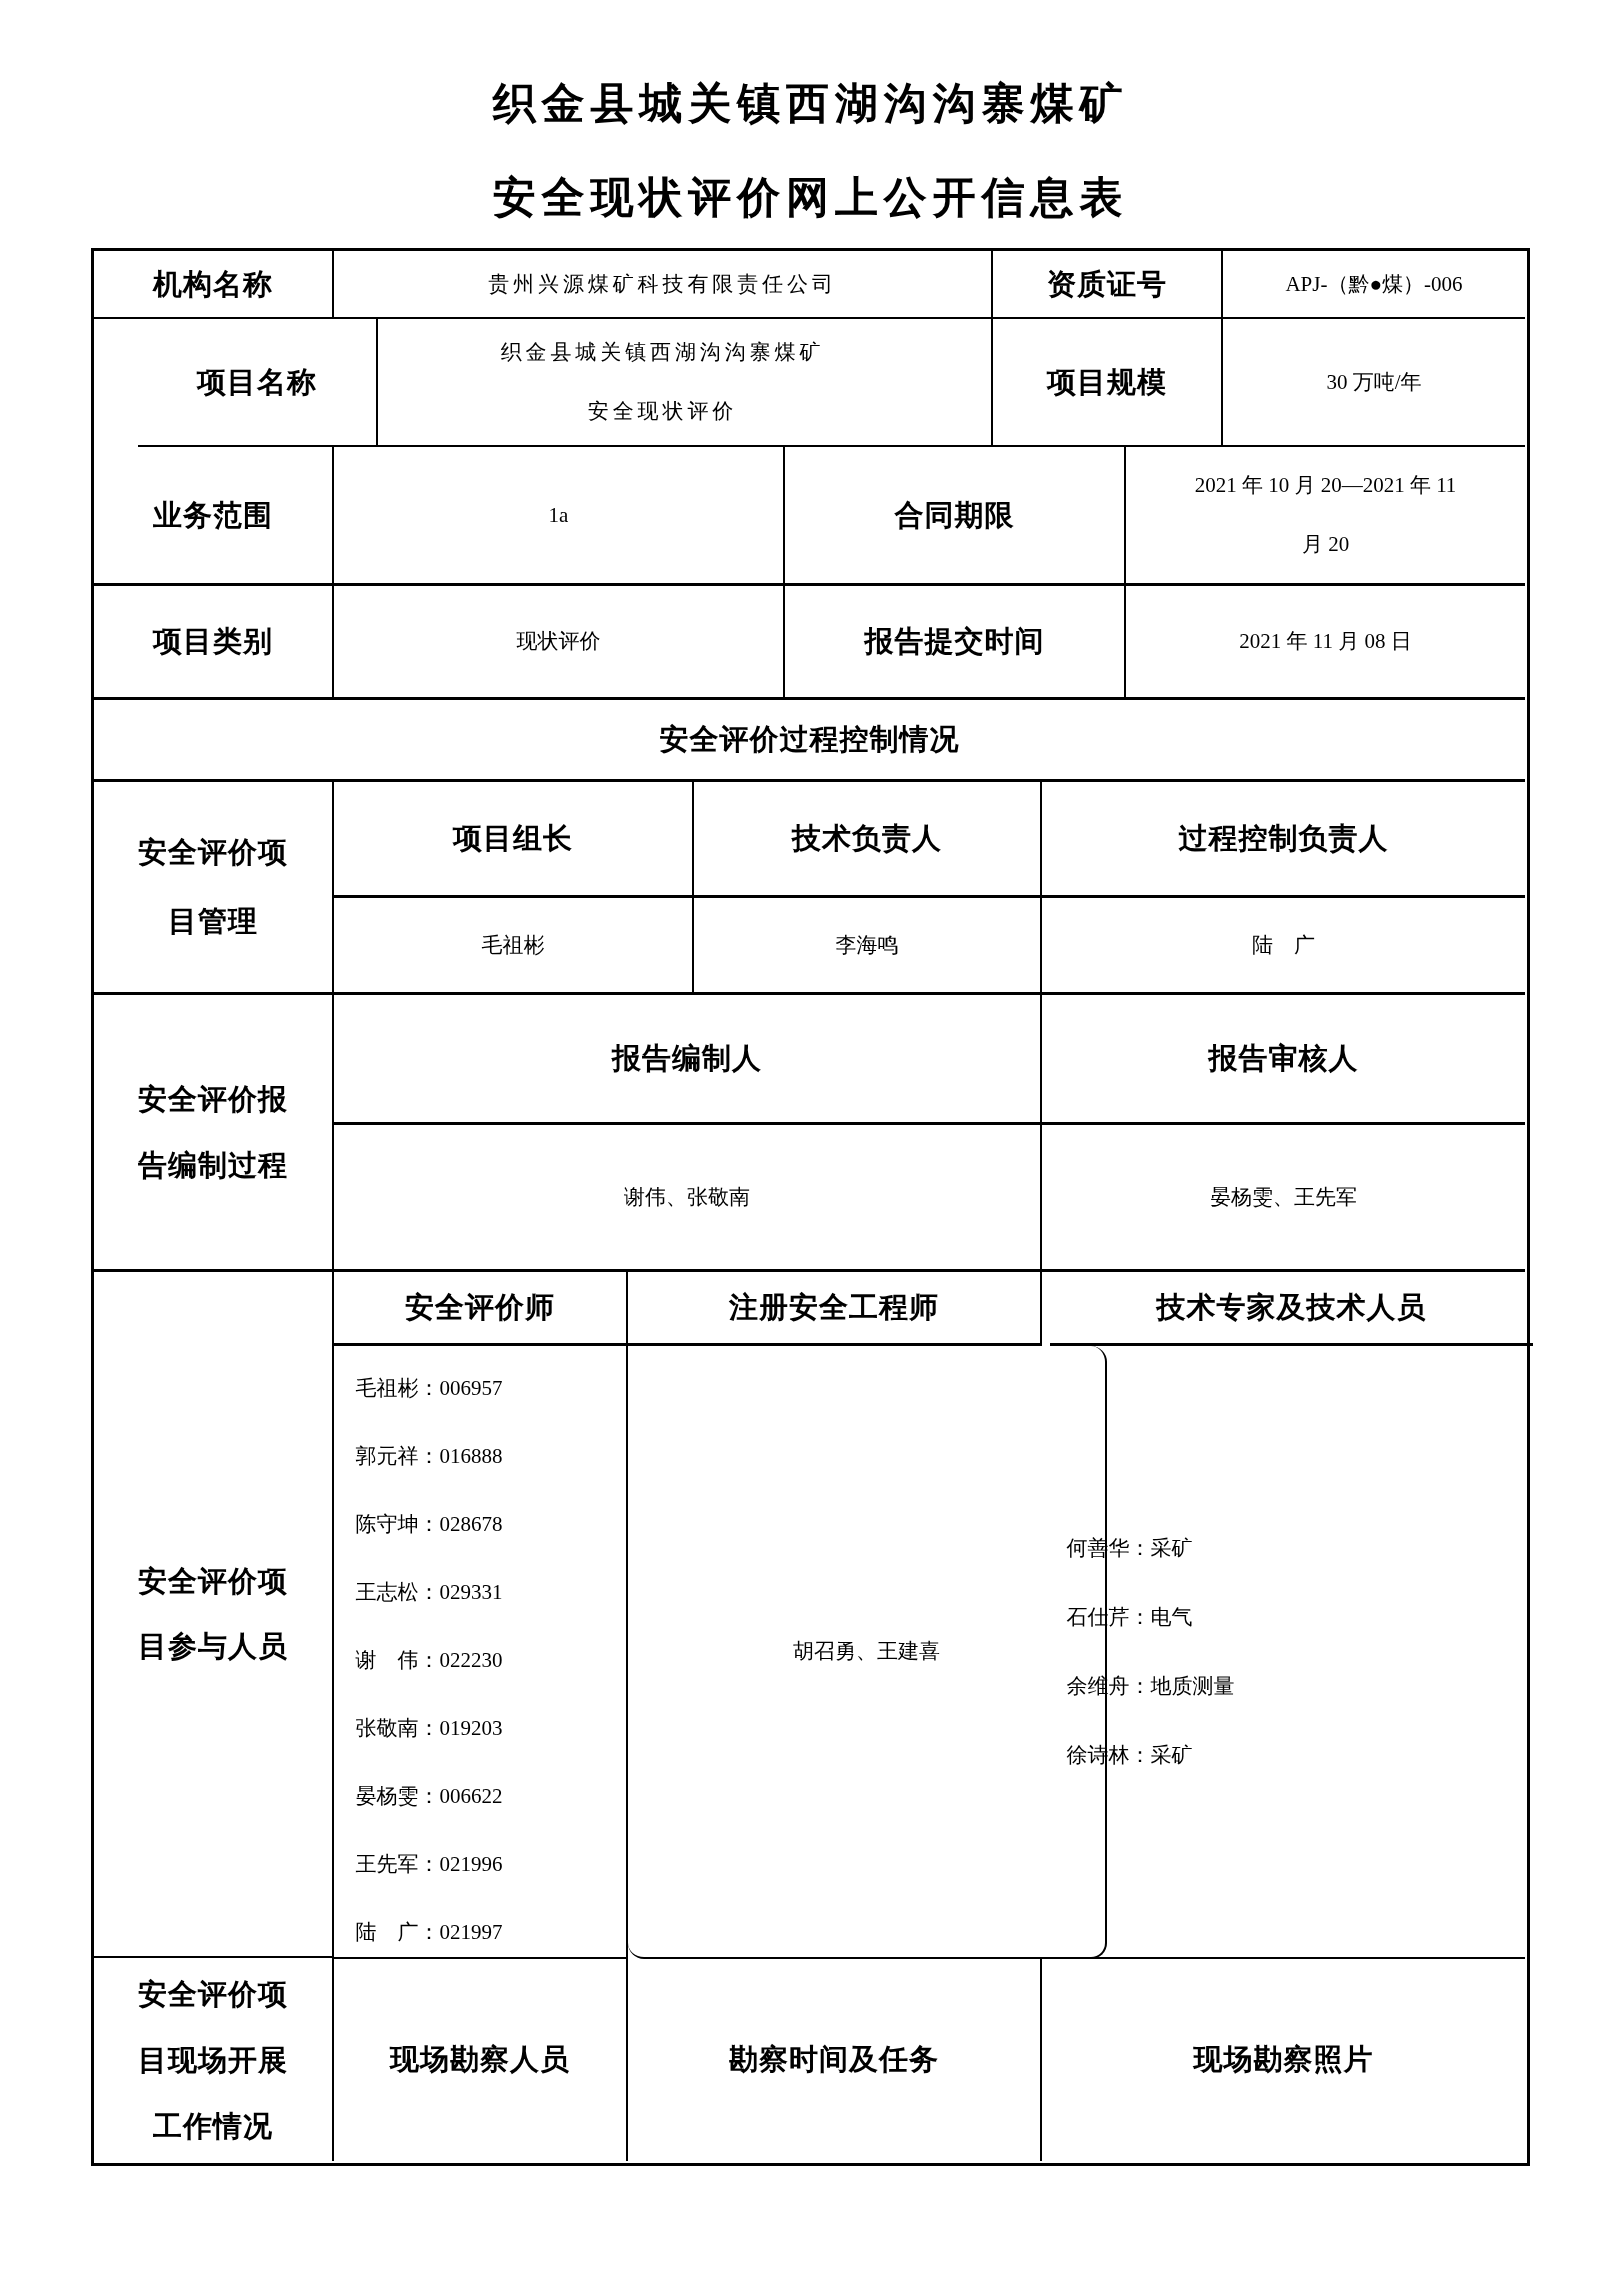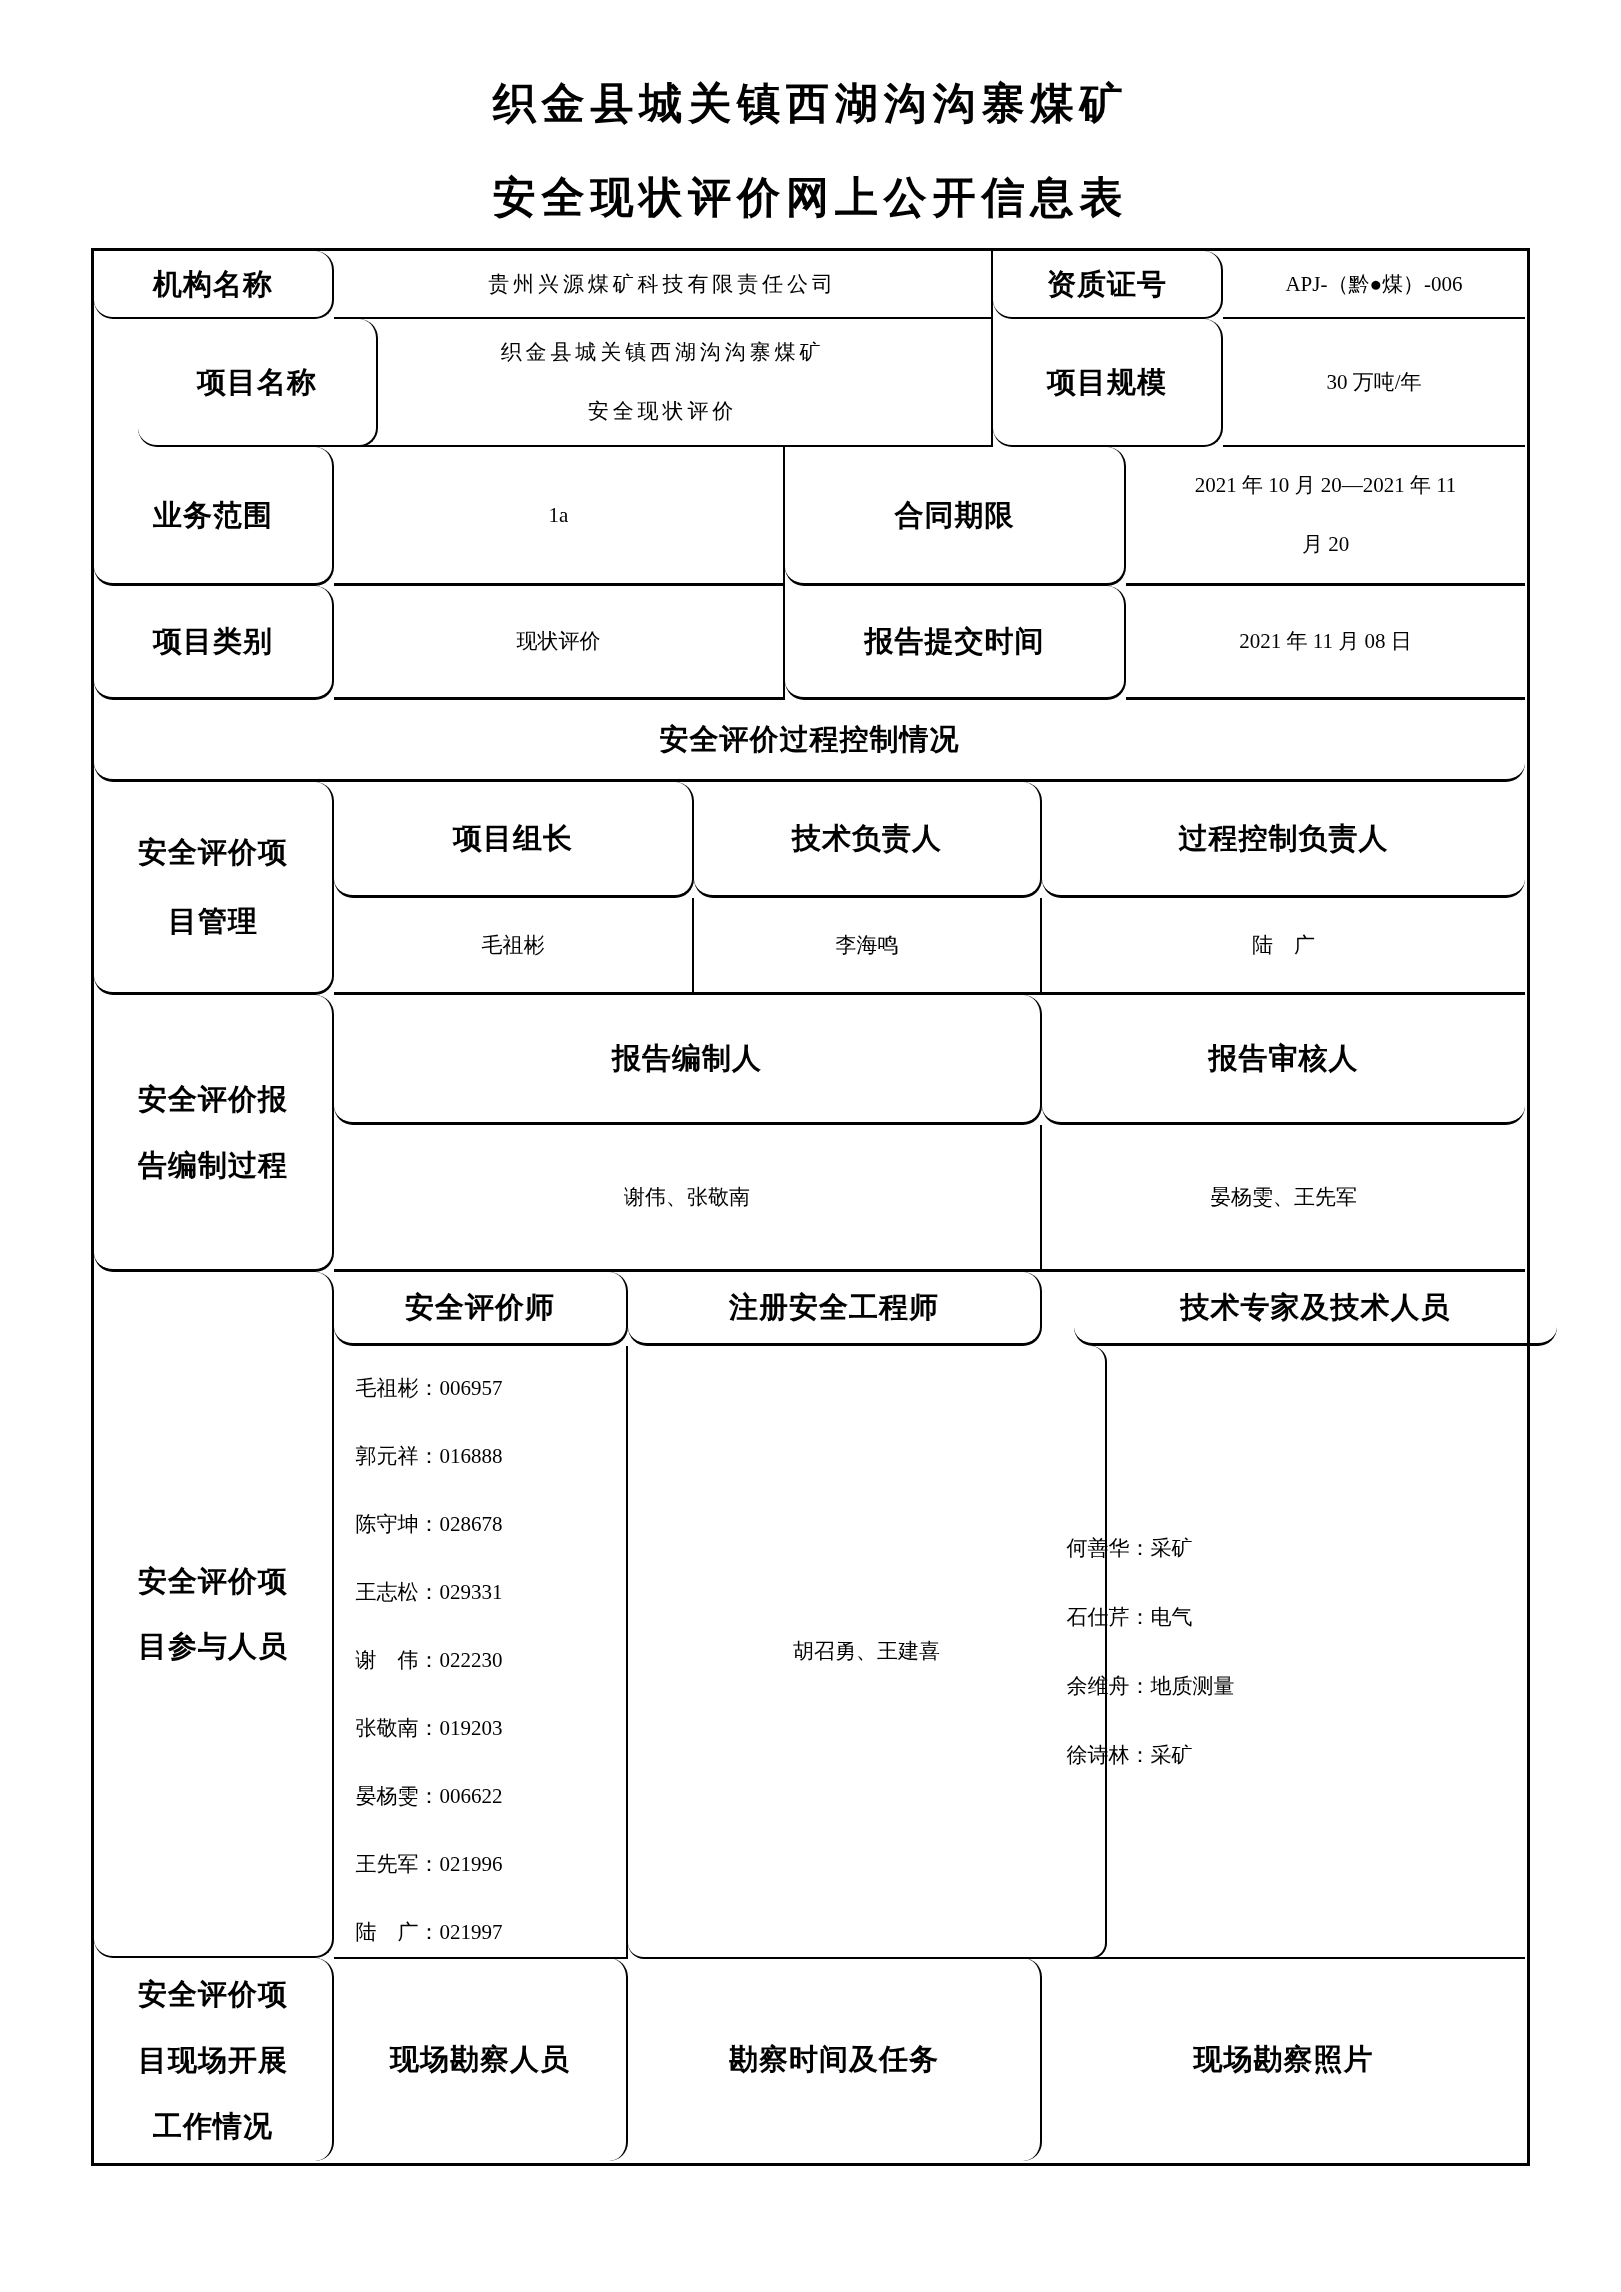--- a/index.html
+++ b/index.html
@@ -32,21 +32,21 @@
     box-sizing:border-box;
     border-right:2px solid #000;
     border-bottom:2px solid #000;
     display:flex;
     align-items:center;
     justify-content:center;
     text-align:center;
     font-size:21px;
     line-height:1.25;
   }
-  .cell.label{font-weight:bold;font-size:29px;letter-spacing:1px;border-radius:19px;}
+  .cell.label{font-weight:bold;font-size:29px;letter-spacing:1px;}
   .cell.noR{border-right:none;}
   .cell.noB{border-bottom:none;}
   .cell.thickB{border-bottom-width:3.9px;}
   .cell.multi{flex-direction:column;}
   .cell.sp{letter-spacing:3.9px;}
   .lh60 > div{line-height:59px;}
   .lh66 > div{line-height:65px;}
   .lh67 > div{line-height:66px;}
   .lh70 > div{line-height:69px;}
   .list{
@@ -119,21 +119,21 @@
     <div class="cell label noR thickB" style="left:948px;top:744px;width:483px;height:130px;">报告审核人</div>
     <div class="cell thickB" style="left:240px;top:874px;width:708px;height:147px;">谢伟、张敬南</div>
     <div class="cell noR thickB" style="left:948px;top:874px;width:483px;height:147px;">晏杨雯、王先军</div>
 
     <div class="cell label multi lh66" style="left:0;top:1021px;width:240px;height:686px;">
       <div>安全评价项</div>
       <div>目参与人员</div>
     </div>
     <div class="cell label thickB" style="left:240px;top:1021px;width:294px;height:74px;">安全评价师</div>
     <div class="cell label thickB" style="left:534px;top:1021px;width:414px;height:74px;">注册安全工程师</div>
-    <div class="cell label noR thickB" style="left:980px;top:1021px;width:483px;height:74px;">技术专家及技术人员</div>
+    <div class="cell label noR thickB" style="left:956px;top:1021px;width:483px;height:74px;">技术专家及技术人员</div>
 
     <div class="cell list" style="left:240px;top:1095px;width:294px;height:613px;">
       <div>毛祖彬：006957</div>
       <div>郭元祥：016888</div>
       <div>陈守坤：028678</div>
       <div>王志松：029331</div>
       <div>谢　伟：022230</div>
       <div>张敬南：019203</div>
       <div>晏杨雯：006622</div>
       <div>王先军：021996</div>

